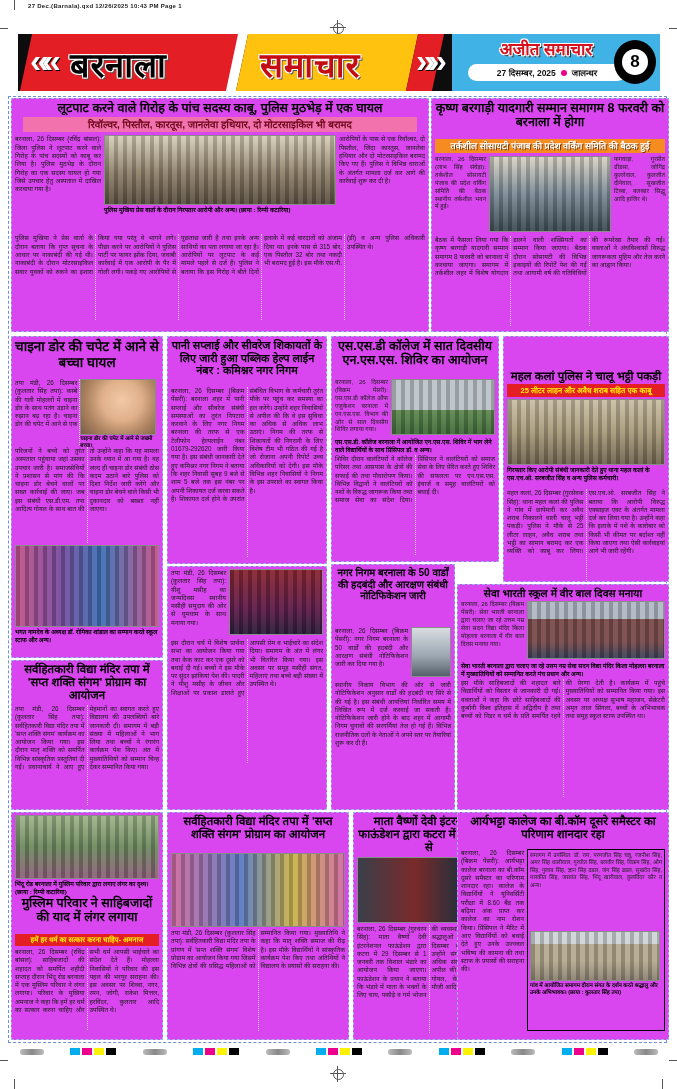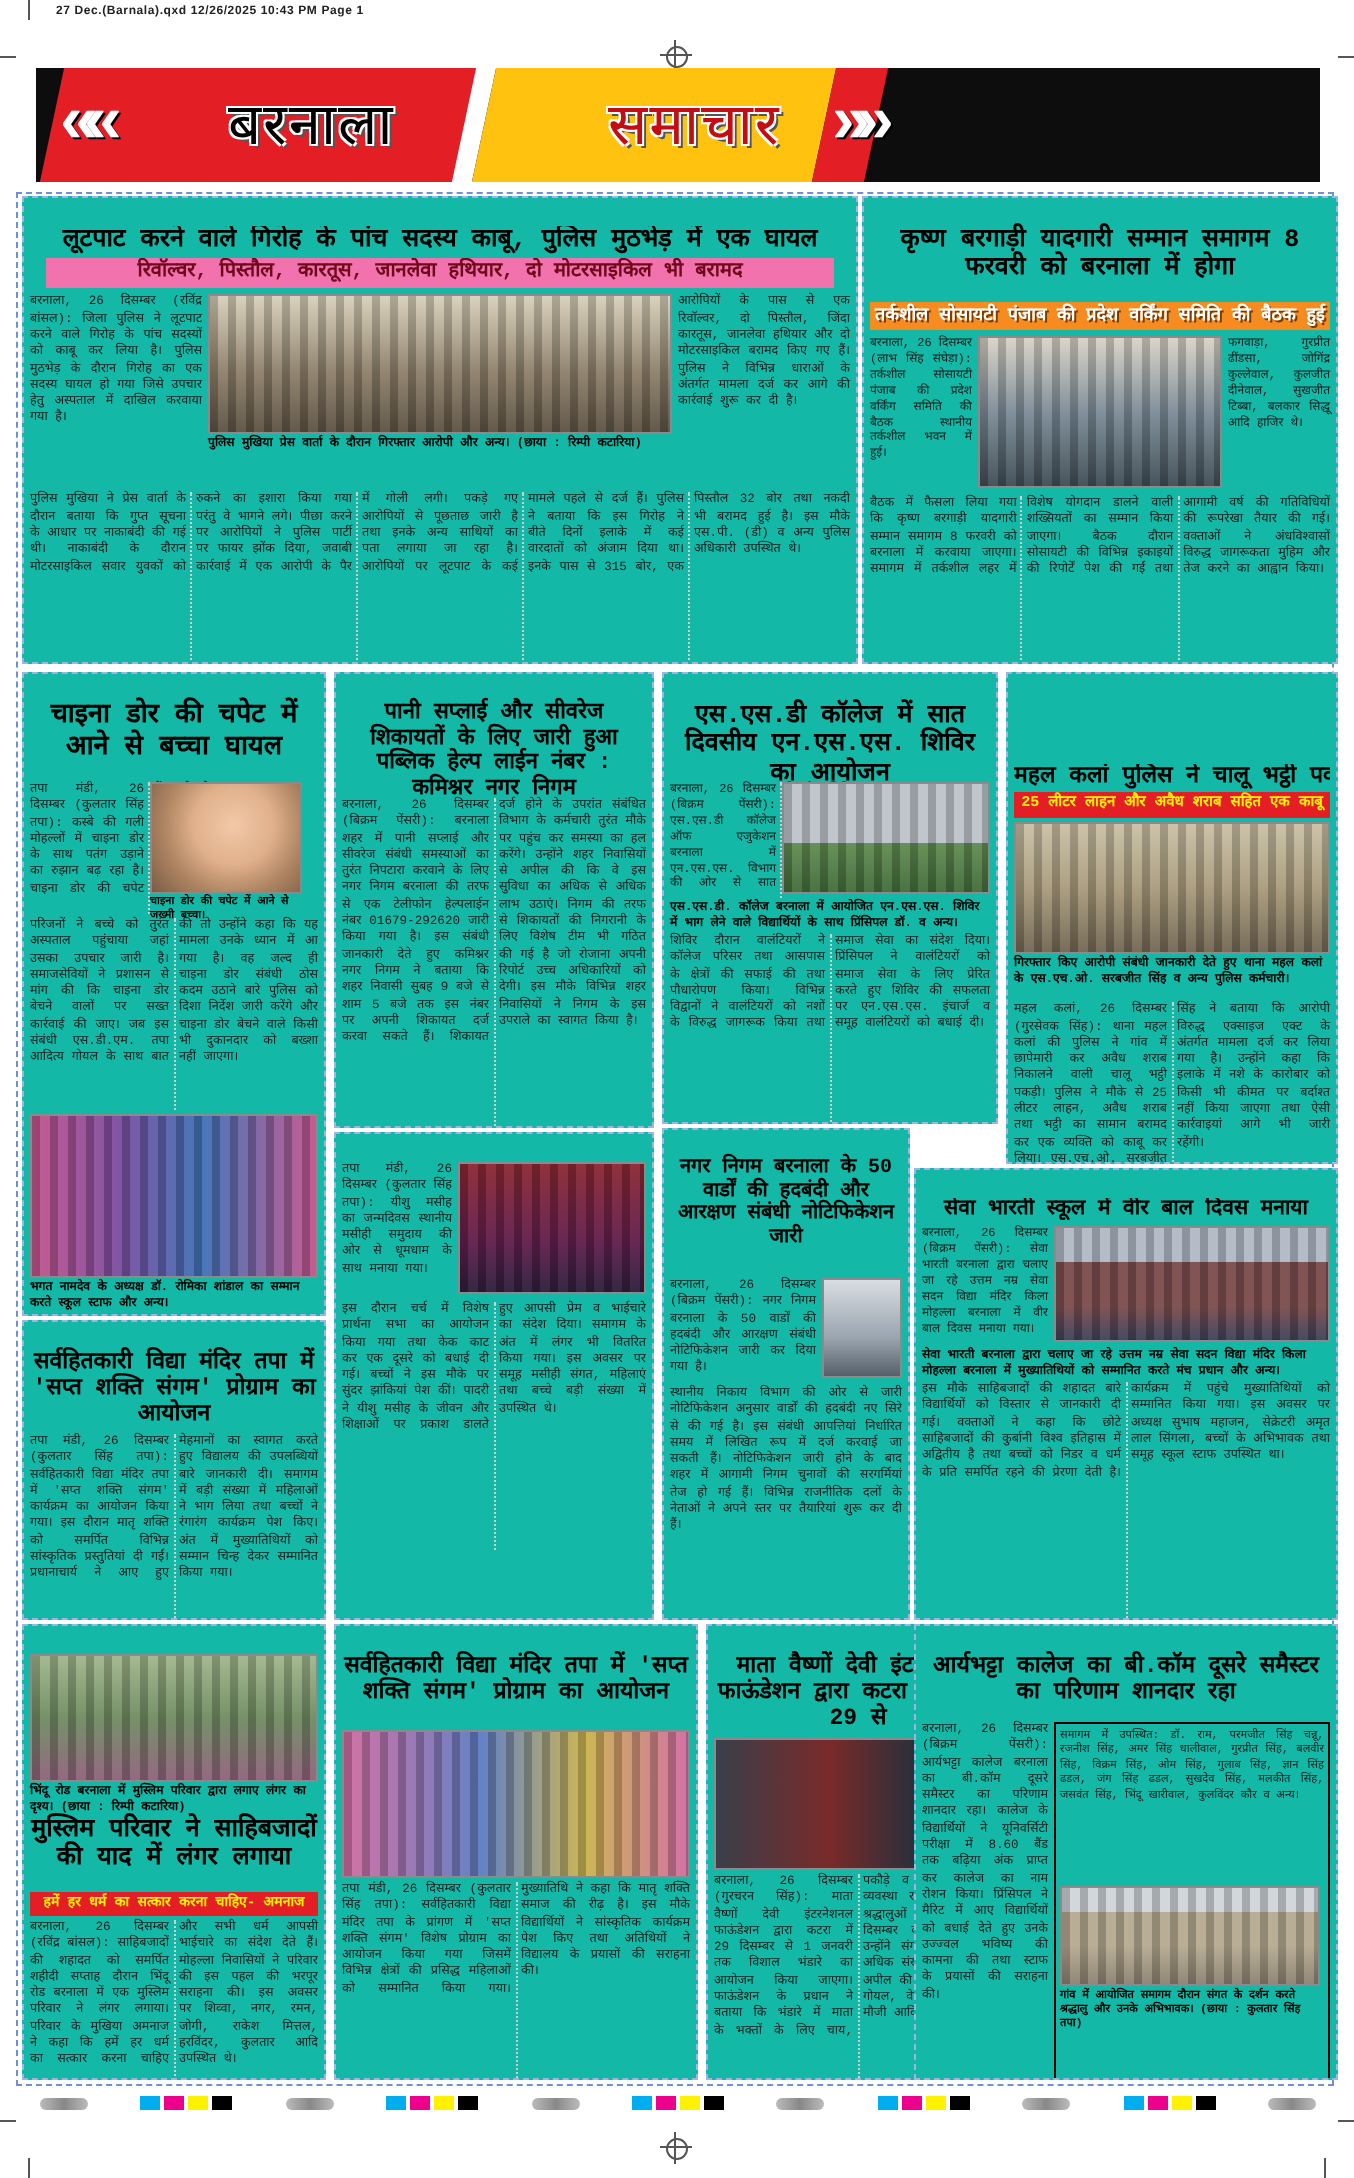--- a/index.html
+++ b/index.html
@@ -16,36 +16,36 @@
   
   #mast{left:18px;top:34px;width:642px;height:57px;display:flex;}
   #mastL{position:relative;flex:1;background:#0d0d0d;overflow:hidden;}
   #mastL .seg{position:absolute;top:0;bottom:0;}
   .segRed{left:8px;width:210px;background:#e31e24;transform:skewX(-12deg);}
   .segWhite1{left:214px;width:10px;background:#ffffff;transform:skewX(-12deg);}
   .segYellow{left:224px;width:170px;background:#ffc20e;transform:skewX(-12deg);}
   .segRed2{left:394px;width:26px;background:#e31e24;transform:skewX(-12deg);}
   .chev{position:absolute;top:4px;font-size:34px;font-weight:bold;color:#ffffff;
         text-shadow:1px 1px 0 #000;line-height:1.3;}
-  .mast-word{position:absolute;top:7px;font-size:29px;font-weight:400;letter-spacing:1px;white-space:nowrap;margin-left:44px;}
+  .mast-word{position:absolute;top:7px;font-size:34px;font-weight:700;letter-spacing:1px;white-space:nowrap;}
   .wordBarnala{left:52px;color:#000;text-shadow:-1px -1px 0 #fff,1px -1px 0 #fff,-1px 1px 0 #fff,1px 1px 0 #fff,2px 2px 0 #555;}
   .wordSamachar{left:242px;color:#c40d12;text-shadow:-1px -1px 0 #fff,1px -1px 0 #fff,-1px 1px 0 #fff,1px 1px 0 #fff,2px 2px 0 #555;}
   #mastR{position:relative;width:208px;background:#41b2e6;}
   .brand{position:absolute;left:14px;top:3px;width:160px;text-align:center;font-size:17px;font-weight:800;color:#d5121e;white-space:nowrap;
          text-shadow:-1px -1px 0 #fff,1px -1px 0 #fff,-1px 1px 0 #fff,1px 1px 0 #fff,2px 2px 0 #333;}
   .datepill{position:absolute;left:16px;top:30px;width:158px;height:17px;background:#fff;border-radius:9px;
             display:flex;align-items:center;justify-content:center;gap:5px;font-size:8.5px;font-weight:bold;color:#111;}
   .dot{width:6px;height:6px;border-radius:50%;background:#ec008c;display:inline-block;}
   .ball{position:absolute;right:4px;top:6px;width:42px;height:44px;background:#000;border-radius:50%;
         display:flex;align-items:center;justify-content:center;}
   .ball .inner{width:26px;height:26px;background:#fff;border-radius:50%;display:flex;align-items:center;justify-content:center;
         font-size:17px;font-weight:800;color:#000;}
   
   #frame{left:8px;top:96px;width:659px;height:947px;border:1px dashed #6f8fd8;box-sizing:border-box;}
-  .art{position:absolute;box-sizing:border-box;border:1px dashed #9db4e4;padding:14px 3px;overflow:hidden;background:#14b8a6;font-family:Liberation Mono, monospace;}
+  .art{position:absolute;box-sizing:border-box;border:1px dashed #9db4e4;padding:2px 3px;overflow:hidden;background:#d946ef;}
   .hl{font-weight:800;text-align:center;color:#000;line-height:1.15;}
   .nowrap{white-space:nowrap;overflow:hidden;}
   .banner{text-align:center;font-weight:800;overflow:hidden;white-space:nowrap;}
   .banner.pink{background:#f272ae;color:#70081c;}
   .banner.orange{background:#f68b1f;color:#ffffff;text-shadow:1px 1px 0 #7a3c00;}
   .banner.red{background:#e31e24;color:#fff200;}
   .body{font-size:6.3px;line-height:1.32;text-align:justify;color:#1c1c1c;column-gap:5px;column-rule:1px dotted #cfcfcf;}
   .c1{column-count:1}.c2{column-count:2}.c3{column-count:3}.c5{column-count:5}
   .caption{font-size:6.1px;font-weight:bold;line-height:1.28;color:#000;text-align:left;}
   .row{display:flex;gap:3px;}
@@ -93,20 +93,33 @@
         <div class="seg segWhite1"></div>
         <div class="seg segYellow"></div>
         <div class="seg segRed2"></div>
       <span class="chev" style="left:12px;">«</span>
       <span class="chev" style="left:24px;">«</span>
       <span class="mast-word wordBarnala">बरनाला</span>
       <span class="mast-word wordSamachar">समाचार</span>
       <span class="chev" style="left:398px;">»</span>
       <span class="chev" style="left:410px;">»</span>
     </div>
+    <div id="mastR">
+      <div class="brand">अजीत समाचार</div>
+      <div class="datepill">
+        <span>27 दिसम्बर, 2025</span>
+        <span class="dot"></span>
+        <span>जालन्धर</span>
+      </div>
+      <div class="ball">
+        <div class="inner">
+            <span>8</span>
+          </div>
+      </div>
+    </div>
   </div>
 
   <div class="abs" id="frame"></div>
 
   <div class="art" style="left:11px;top:98px;width:418px;height:234px;">
     <div class="hl nowrap" style="font-size:12.5px;">लूटपाट करने वाले गिरोह के पांच सदस्य काबू, पुलिस मुठभेड़ में एक घायल</div>
     <div class="banner pink" style="height:15px;font-size:10px;line-height:15px;margin:2px 8px 0 8px;">रिवॉल्वर, पिस्तौल, कारतूस, जानलेवा हथियार, दो मोटरसाइकिल भी बरामद</div>
     <div class="row" style="margin-top:3px;height:97px;">
       <div class="body c1" style="width:86px;">बरनाला, 26 दिसम्बर (रविंद्र बांसल): जिला पुलिस ने लूटपाट करने वाले गिरोह के पांच सदस्यों को काबू कर लिया है। पुलिस मुठभेड़ के दौरान गिरोह का एक सदस्य घायल हो गया जिसे उपचार हेतु अस्पताल में दाखिल करवाया गया है।</div>
       <div style="width:232px;">

